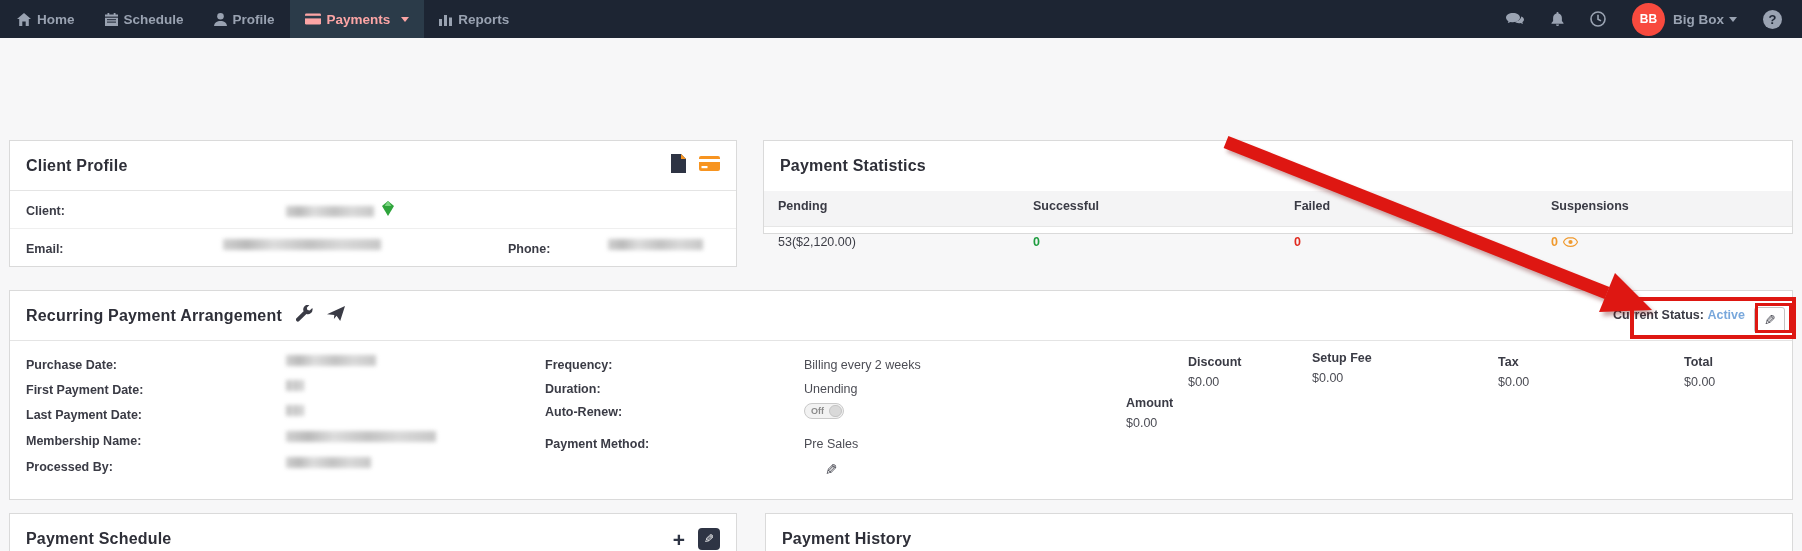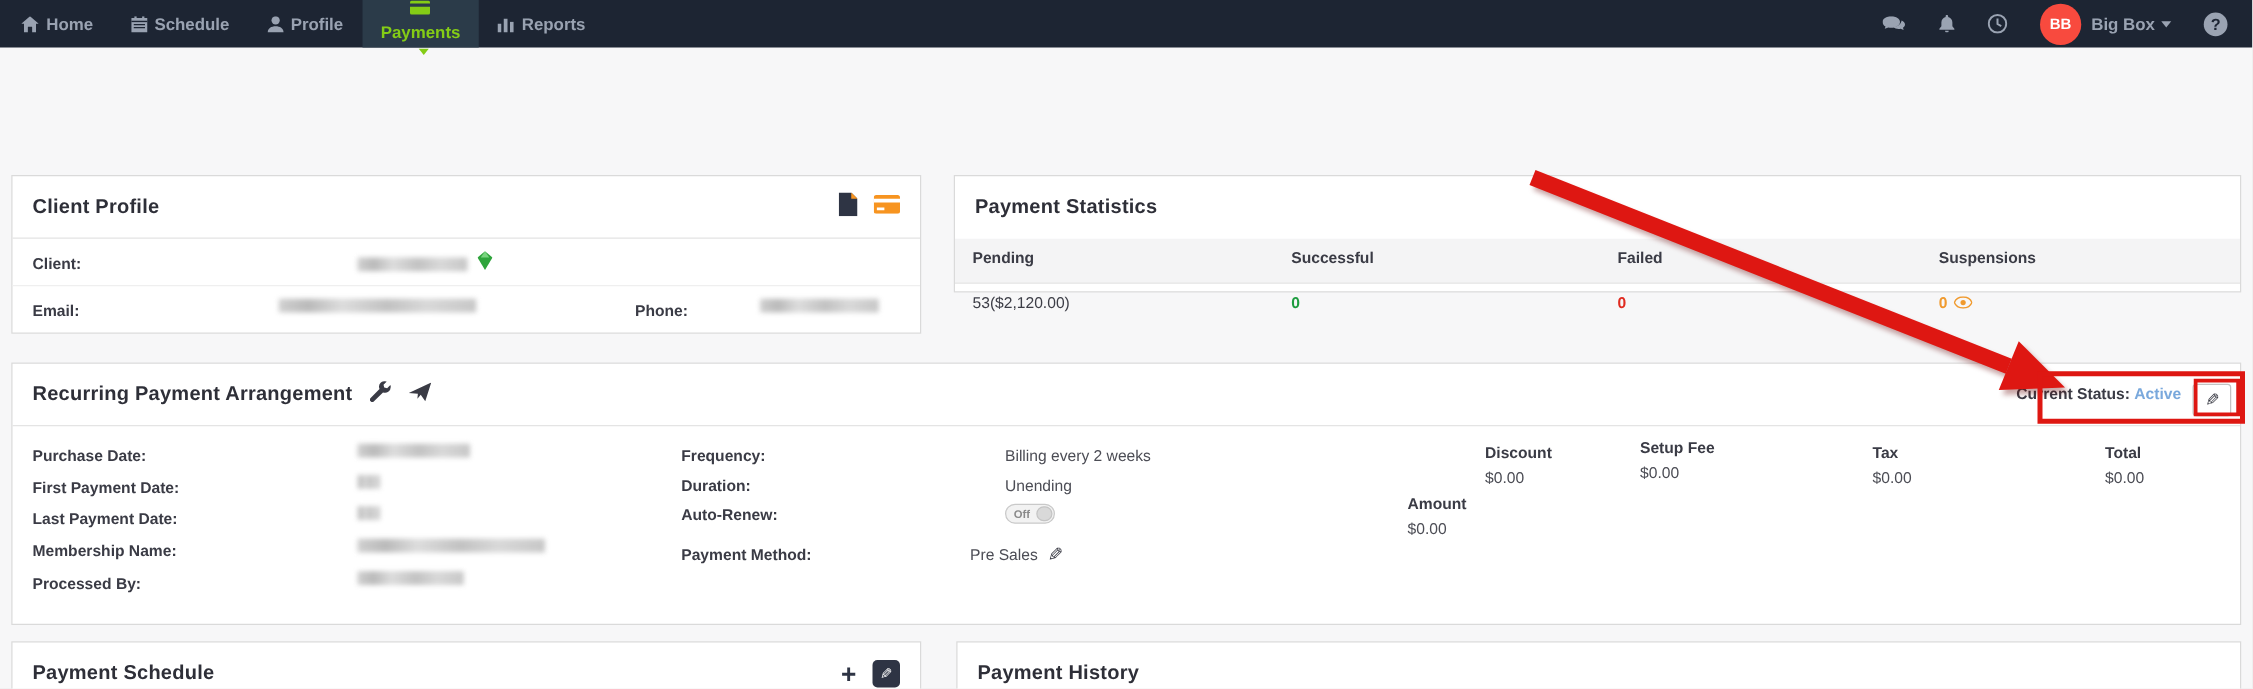--- a/index.html
+++ b/index.html
@@ -12,21 +12,21 @@
   .navbar {
     position:absolute; left:0; top:0; width:1802px; height:38px;
     background:var(--nav-bg,#1d2533); display:flex; align-items:stretch;
   }
   .nav-item {
     display:flex; align-items:center; gap:6px; padding:0 15px;
     color:var(--nav-text,#99a2b1); font-size:13.5px; font-weight:600; cursor:pointer;
     white-space:nowrap;
   }
   .nav-item:first-child { padding-left:17px; }
-  .nav-item.active { background:var(--nav-active-bg,#2b3b49); color:#84cc16;flex-direction:column; }
+  .nav-item.active { background:var(--nav-active-bg,#2b3b49); color:#fca5a5; }
   .nav-item svg { display:block; }
   .caret {
     display:inline-block; width:0; height:0; margin-left:5px;
     border-left:4px solid transparent; border-right:4px solid transparent;
     border-top:5px solid currentColor;
   }
   .nav-right {
     margin-left:auto; display:flex; align-items:center; gap:26px; padding-right:20px;
     color:#9aa3b2;
   }
@@ -303,21 +303,21 @@
     <span class="lbl" style="left:535px; top:111px;">Auto-Renew:</span>
     <span class="lbl" style="left:535px; top:143px;">Payment Method:</span>
     <span class="val" style="left:794px; top:64px;">Billing every 2 weeks</span>
     <span class="val" style="left:794px; top:88px;">Unending</span>
     <span class="val" style="left:794px; top:112px;">
       <span class="toggle">
         <span class="t-label">Off</span>
         <span class="knob"></span>
       </span>
     </span>
-    <span class="val" style="left:766px; top:143px;">
+    <span class="val" style="left:794px; top:143px;flex-direction:column;">
       <span>Pre Sales</span>
       <span class="pencil">✎</span>
     </span>
 
     <div class="amt-col" style="left:1116px; top:64px;margin-top:41px;">
       <div class="h">Amount</div>
       <div class="v">$0.00</div>
     </div>
     <div class="amt-col" style="left:1178px; top:64px;">
       <div class="h">Discount</div>

